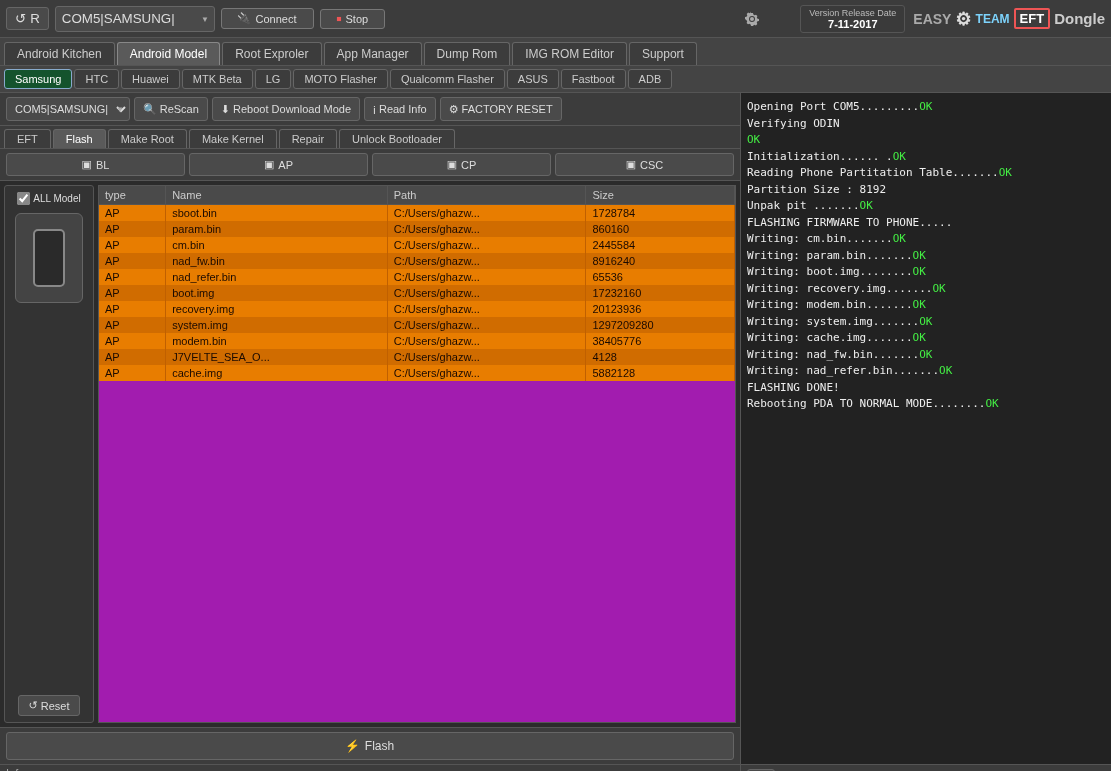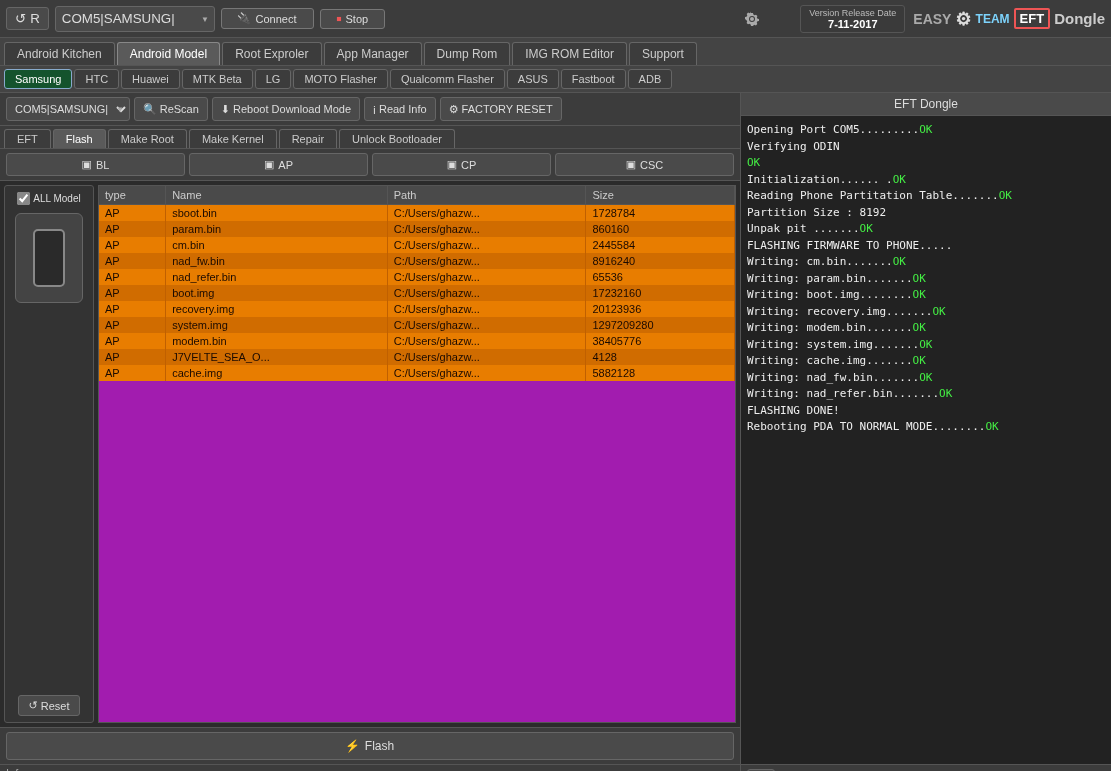--- a/index.html
+++ b/index.html
@@ -415,23 +415,20 @@
       <div id="flash-btn-row">
         <button id="flash-btn">
           <span>⚡</span>
           <span>Flash</span>
         </button>
       </div>
     </div>
   </div>
 
   <div id="right-panel">
-    <div id="eft-header">
-      <span>EFT Dongle</span>
-    </div>
     <div id="log-area">
         <div><span class="log-white">Opening Port COM5.........</span><span class="log-green">OK</span><span class="log-white"></span></div>
         <div class="log-white">Verifying ODIN</div>
         <div><span class="log-white"></span><span class="log-green">OK</span><span class="log-white"></span></div>
         <div><span class="log-white">Initialization......  .</span><span class="log-green">OK</span><span class="log-white"></span></div>
         <div><span class="log-white">Reading Phone Partitation Table.......</span><span class="log-green">OK</span><span class="log-white"></span></div>
         <div class="log-white">Partition Size : 8192</div>
         <div><span class="log-white">Unpak pit .......</span><span class="log-green">OK</span><span class="log-white"></span></div>
         <div class="log-white">FLASHING FIRMWARE TO PHONE.....</div>
         <div><span class="log-white">Writing: cm.bin.......</span><span class="log-green">OK</span><span class="log-white"></span></div>

